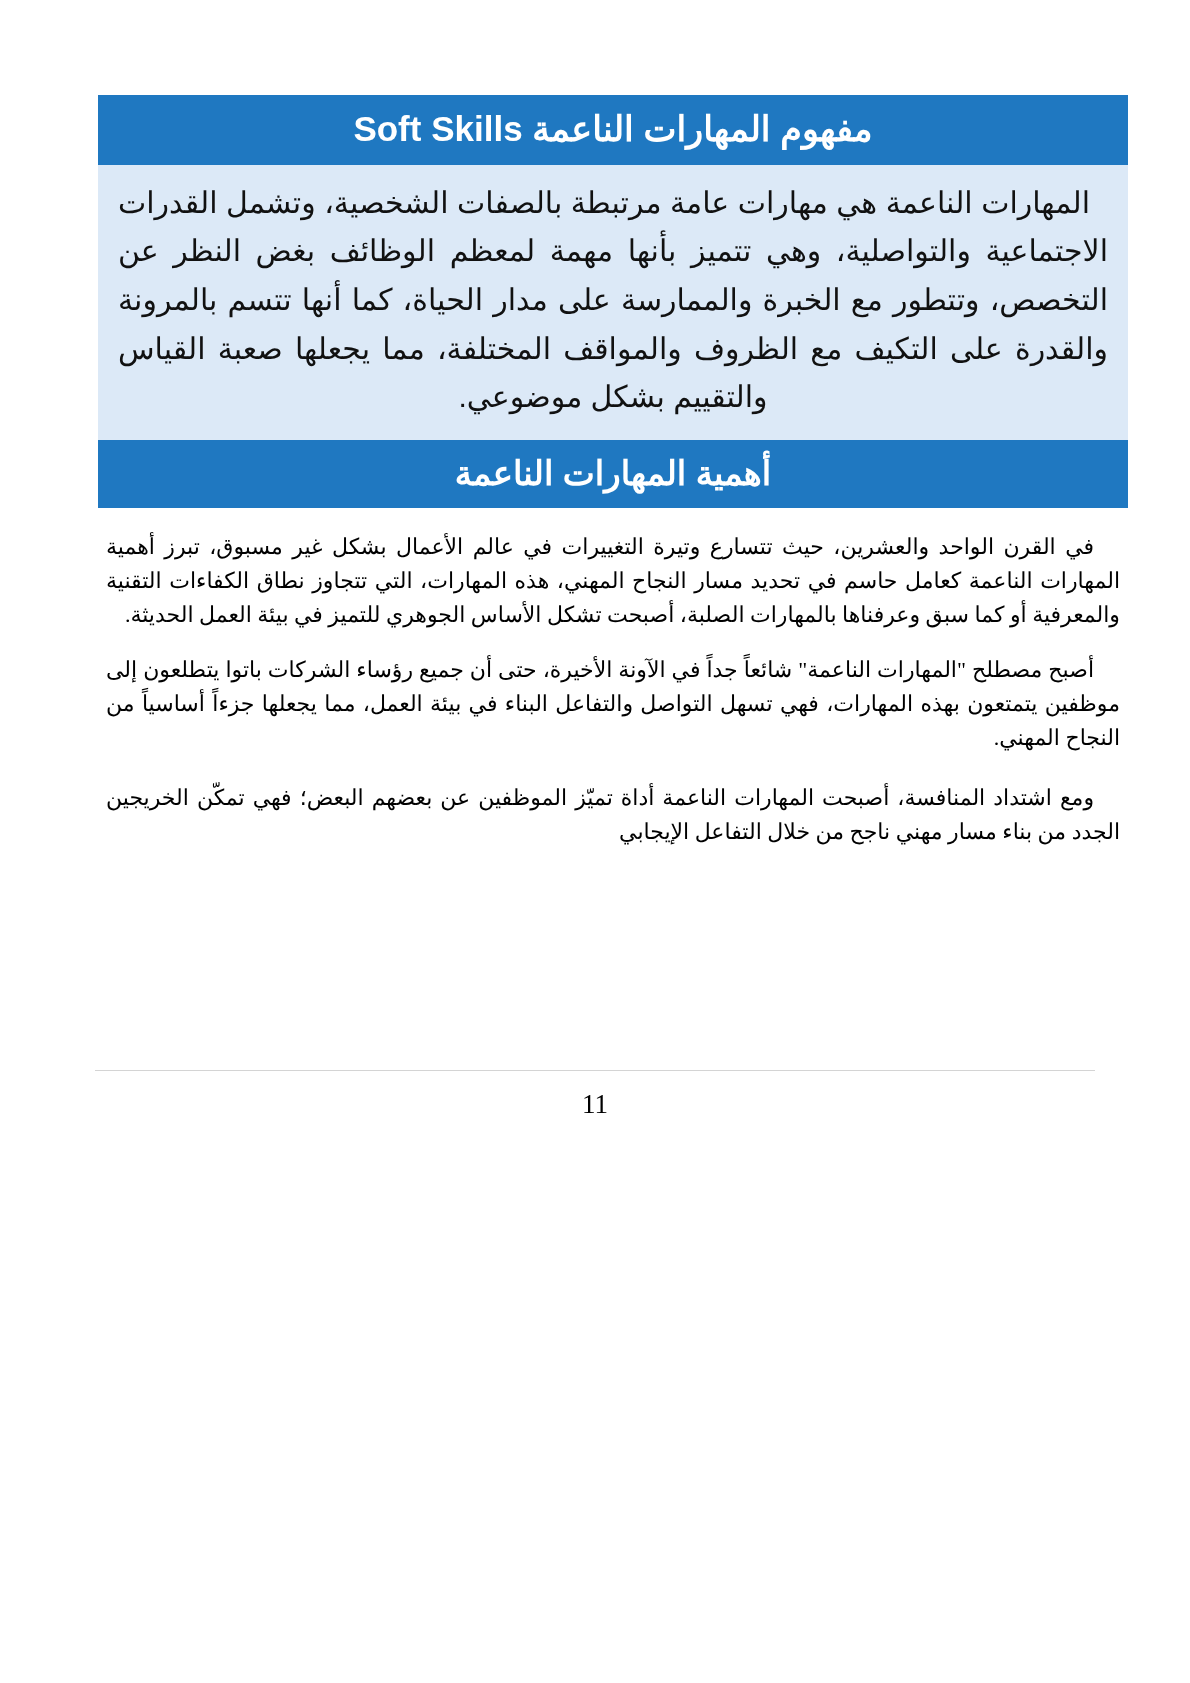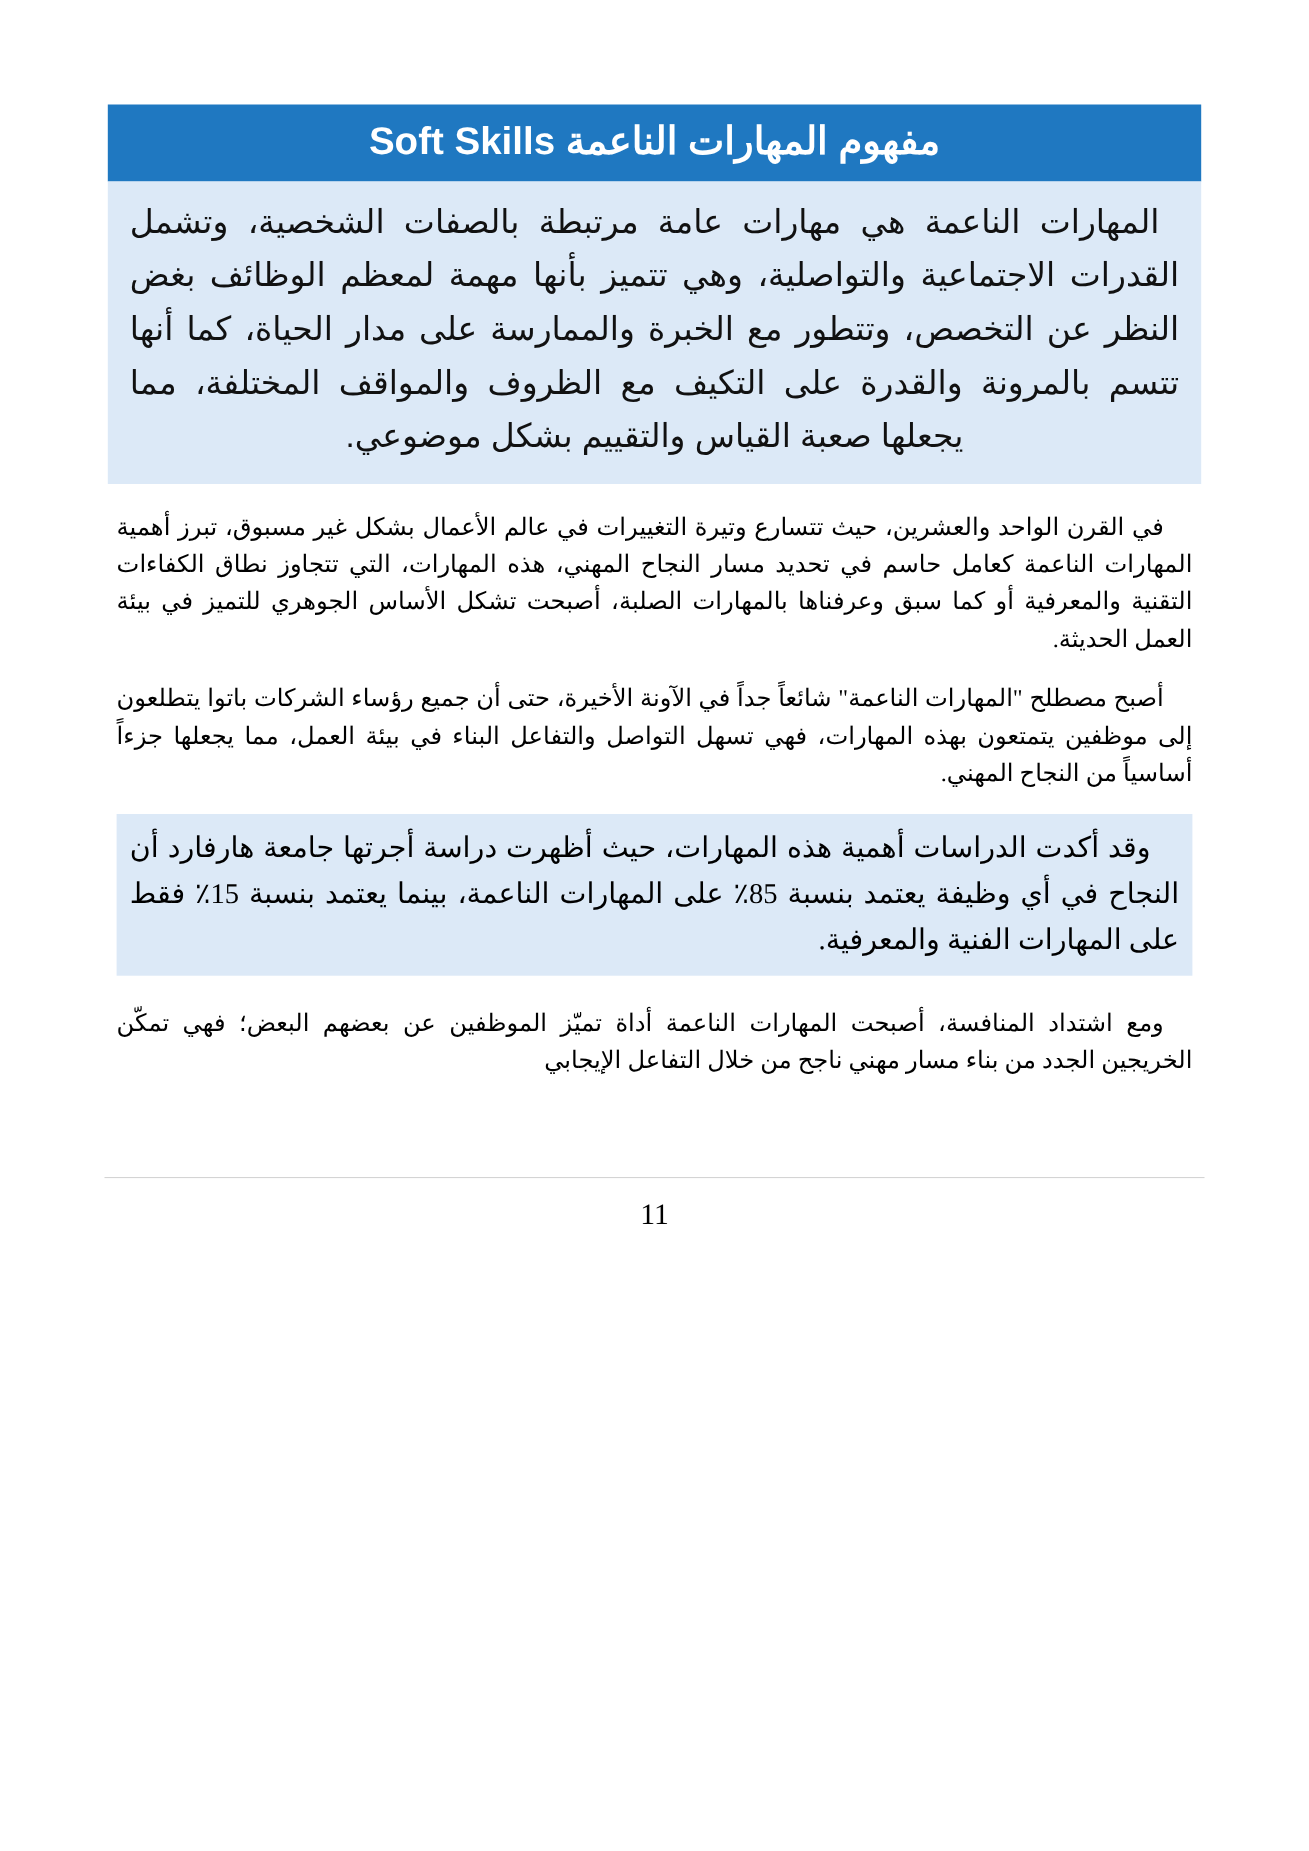--- a/index.html
+++ b/index.html
@@ -13,21 +13,21 @@
     font-family: "Liberation Serif", serif;
     color: #000000;
     position: relative;
     overflow: hidden;
   }
   .page {
     position: relative;
     width: 1190px;
     height: 1237px;
     box-sizing: border-box;
-    padding: 95px 98px 0 98px;
+    padding: 95px 62px 0 98px;
   }
   .section-header {
     background: #1f78c1;
     color: #ffffff;
     font-family: "Liberation Sans", sans-serif;
     font-weight: bold;
     font-size: 34px;
     text-align: center;
     padding: 12px 10px 14px 10px;
     line-height: 1.25;
@@ -97,25 +97,25 @@
 <body>
 
 <div class="page">
 
   <div class="section-header first">مفهوم المهارات الناعمة  Soft Skills</div>
 
   <div class="intro-block">
     <p>المهارات الناعمة هي مهارات عامة مرتبطة بالصفات الشخصية، وتشمل القدرات الاجتماعية والتواصلية، وهي تتميز بأنها مهمة لمعظم الوظائف بغض النظر عن التخصص، وتتطور مع الخبرة والممارسة على مدار الحياة، كما أنها تتسم بالمرونة والقدرة على التكيف مع الظروف والمواقف المختلفة، مما يجعلها صعبة القياس والتقييم بشكل موضوعي.</p>
   </div>
 
+  <div class="section-header">أهمية المهارات الناعمة</div>
 
   <div class="body-block">
     <p class="para">في القرن الواحد والعشرين، حيث تتسارع وتيرة التغييرات في عالم الأعمال بشكل غير مسبوق، تبرز أهمية المهارات الناعمة كعامل حاسم في تحديد مسار النجاح المهني، هذه المهارات، التي تتجاوز نطاق الكفاءات التقنية والمعرفية أو كما سبق وعرفناها بالمهارات الصلبة، أصبحت تشكل الأساس الجوهري للتميز في بيئة العمل الحديثة.</p>
     <p class="para">أصبح مصطلح "المهارات الناعمة" شائعاً جداً في الآونة الأخيرة، حتى أن جميع رؤساء الشركات باتوا يتطلعون إلى موظفين يتمتعون بهذه المهارات، فهي تسهل التواصل والتفاعل البناء في بيئة العمل، مما يجعلها جزءاً أساسياً من النجاح المهني.</p>
-    <p class="highlight">وقد أكدت الدراسات أهمية هذه المهارات، حيث أظهرت دراسة أجرتها جامعة هارفارد أن النجاح في أي وظيفة يعتمد بنسبة 85٪ على المهارات الناعمة، بينما يعتمد بنسبة 15٪ فقط على المهارات الفنية والمعرفية.</p>
     <div class="spacer-sm"></div>
     <p class="para">ومع اشتداد المنافسة، أصبحت المهارات الناعمة أداة تميّز الموظفين عن بعضهم البعض؛ فهي تمكّن الخريجين الجدد من بناء مسار مهني ناجح من خلال التفاعل الإيجابي</p>
   </div>
 
   <div class="footer">
     <div class="footer-rule"></div>
     <div class="page-number ltr">11</div>
   </div>
 
 </div>

